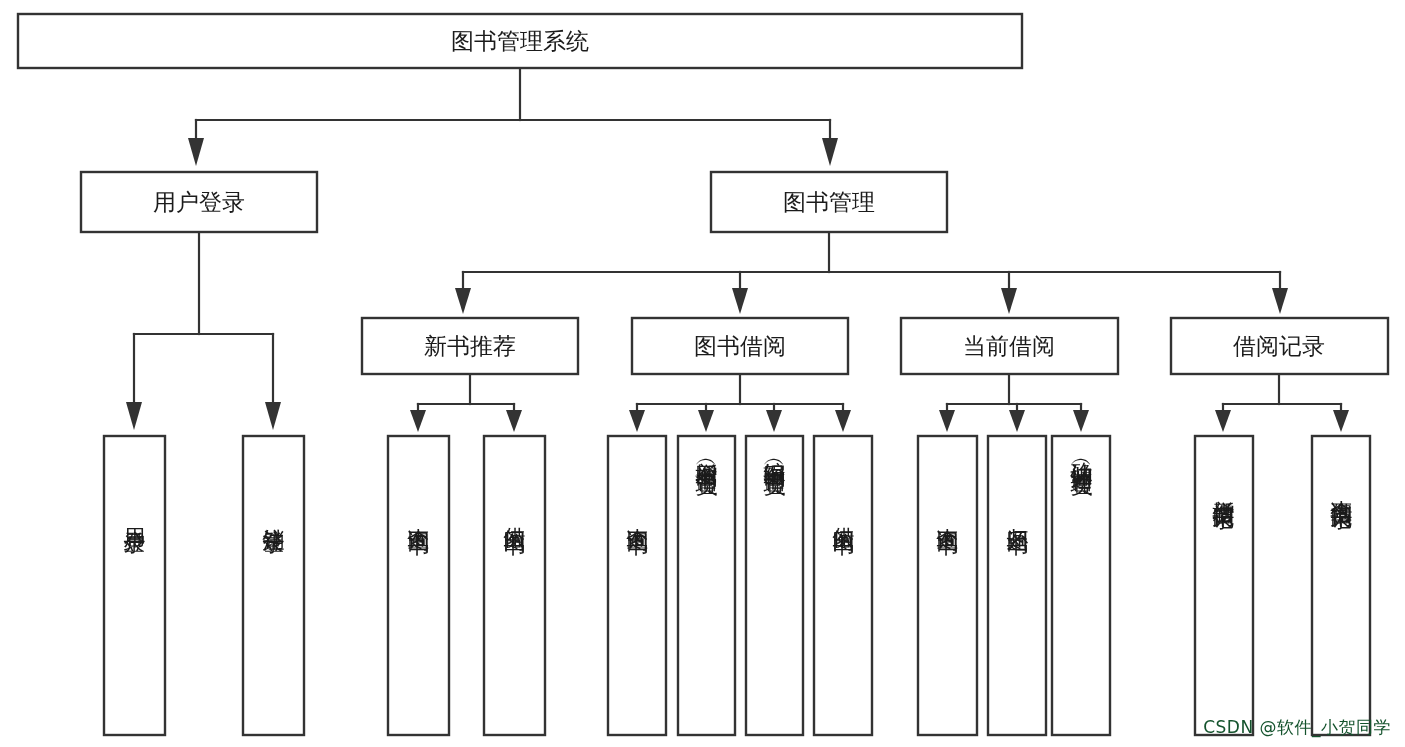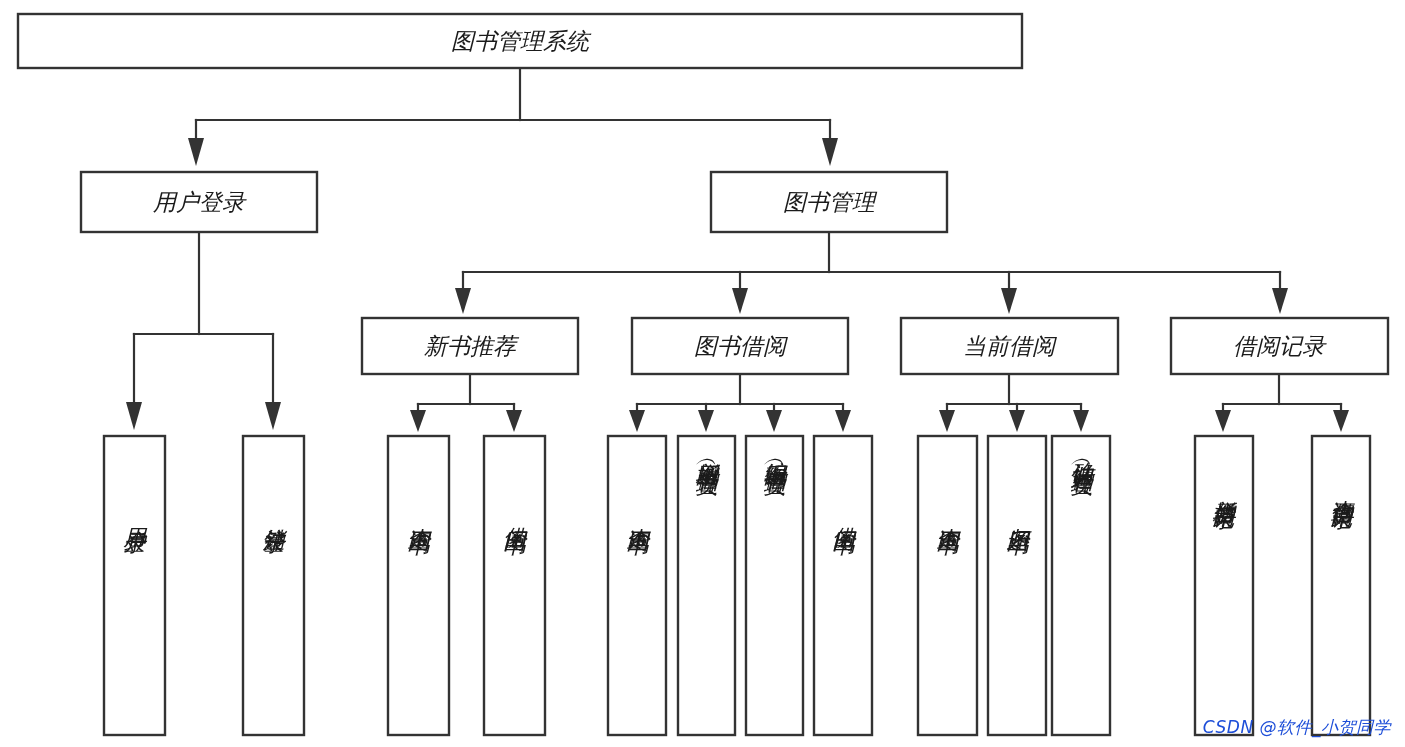--- a/index.html
+++ b/index.html
@@ -12,21 +12,20 @@
     width: 1405px;
     height: 747px;
     font-family: "DejaVu Sans", "Liberation Sans", sans-serif;
     overflow: hidden;
     position: relative;
   }
   #diagram-root {
     position: relative;
     width: 1405px;
     height: 747px;
-    font-style: italic;
   }
   svg#tree-svg {
     position: absolute;
     left: 0;
     top: 0;
     width: 1405px;
     height: 747px;
     display: block;
   }
   .node-box {
@@ -65,21 +64,21 @@
     text-align: center;
     transform: translateX(-50%);
     pointer-events: none;
   }
   .watermark {
     position: absolute;
     right: 14px;
     bottom: 8px;
     font-family: "DejaVu Sans", "Liberation Sans", sans-serif;
     font-size: 17px;
-    color: #1d4ed8;
+    color: #14532d;
     letter-spacing: 0.5px;
     white-space: nowrap;
   }
 </style>
 </head>
 <body>
 
 <div id="diagram-root">
 
   <svg id="tree-svg" viewBox="0 0 1405 747" xmlns="http://www.w3.org/2000/svg">

